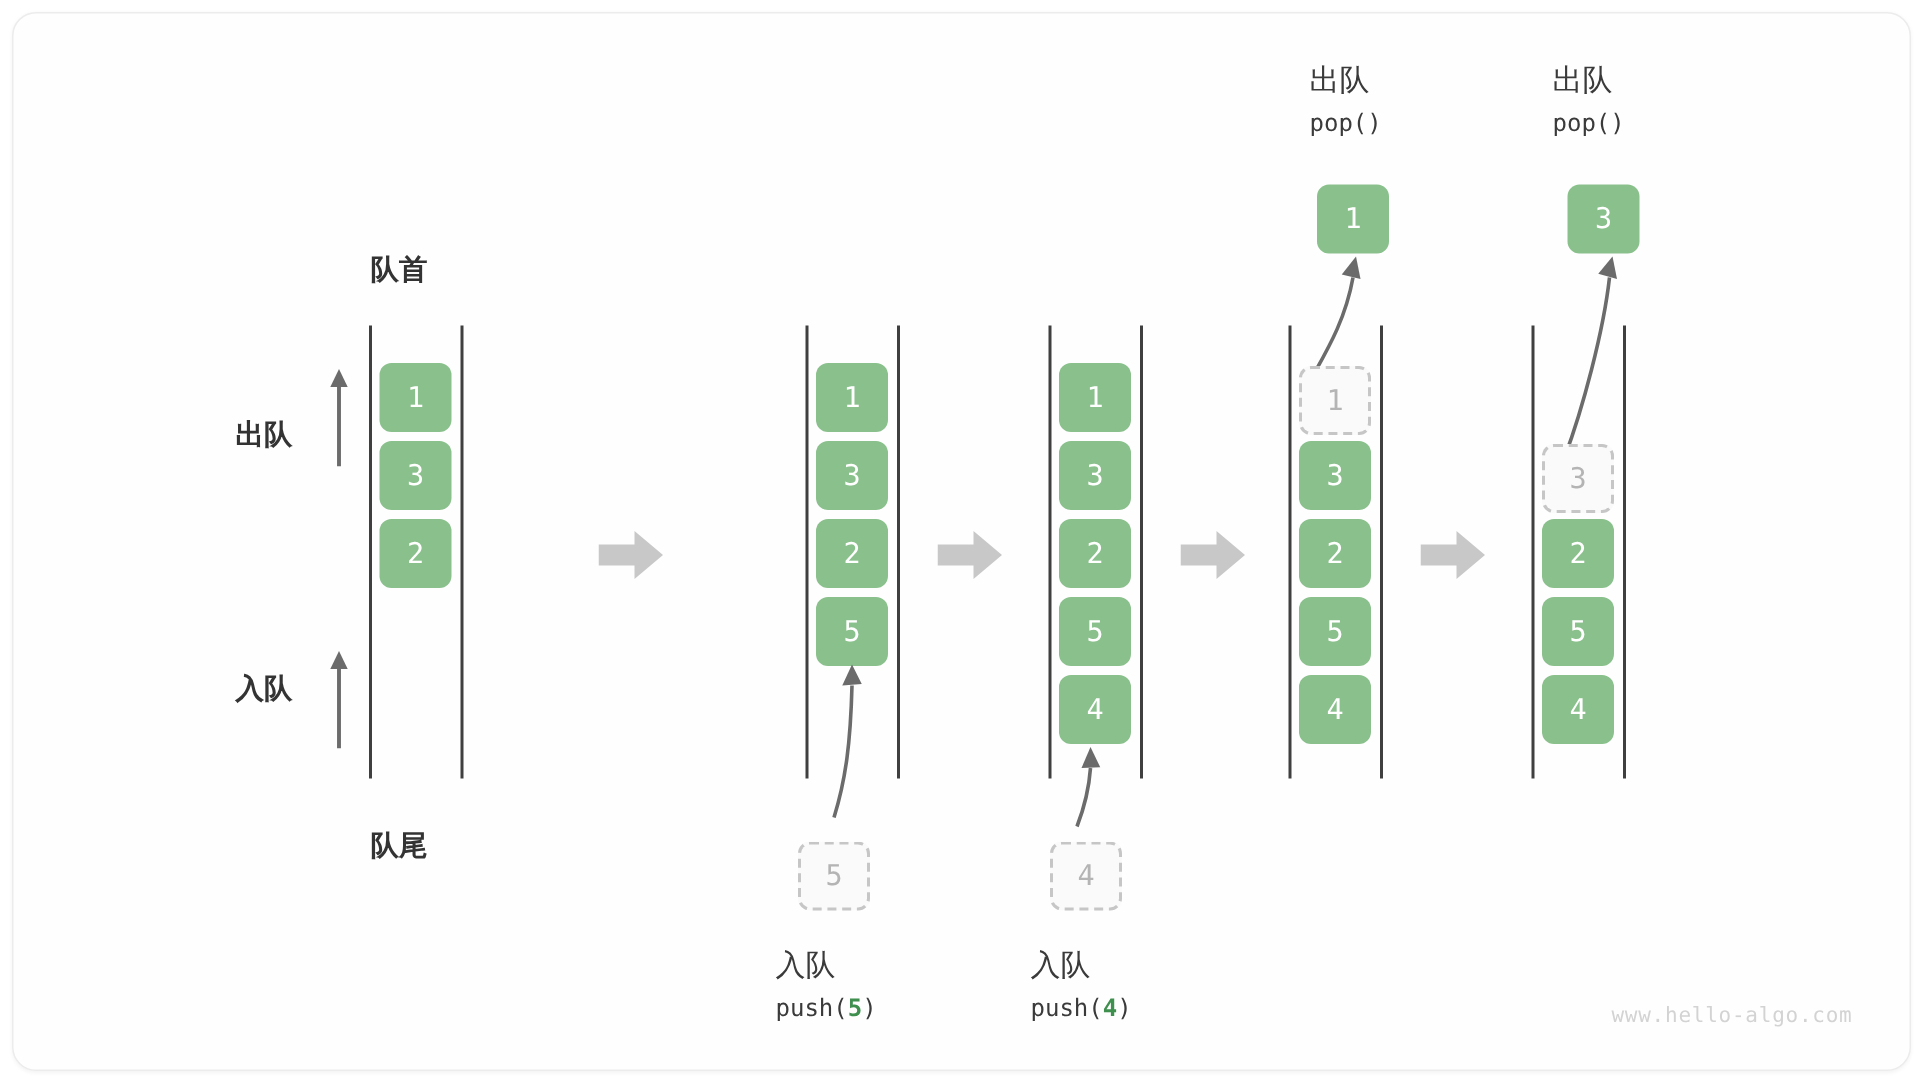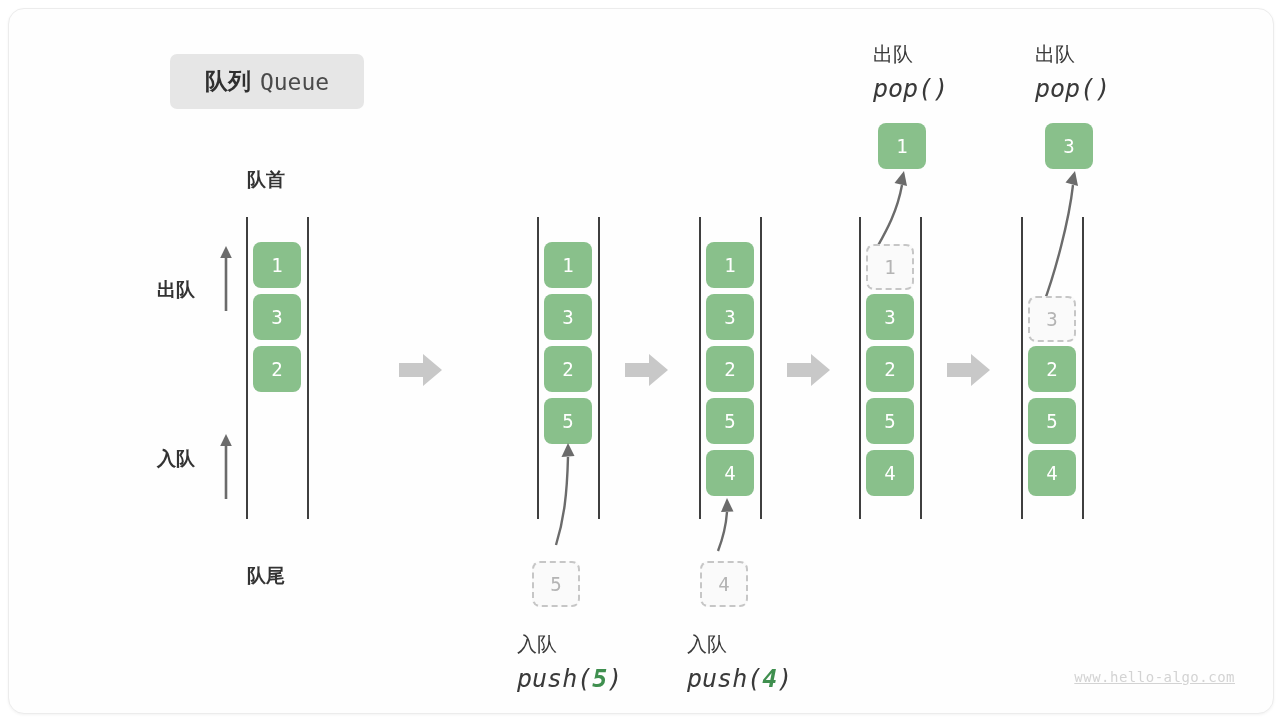--- a/index.html
+++ b/index.html
@@ -15,53 +15,49 @@
   
   #title-badge{left:161px;top:45px;width:194px;height:55px;background:#e6e6e6;
                border-radius:7px;display:flex;align-items:center;justify-content:center;gap:9px;}
   #title-badge .cn{font-size:23px;font-weight:bold;color:#2f2f2f;}
   #title-badge .en{font-size:23px;color:#4a4a4a;
                    font-family:"DejaVu Sans Mono","Liberation Mono",monospace;}
 
   
   .cn-label{font-size:19px;font-weight:bold;color:#333333;white-space:nowrap;text-align:center;}
   .op-label{font-size:20px;color:#3a3a3a;white-space:nowrap;line-height:1.55;}
-  .op-label .mono{font-family:"DejaVu Sans Mono","Liberation Mono",monospace;font-size:25px;font-style:italic;}
+  .op-label .mono{font-family:"DejaVu Sans Mono","Liberation Mono",monospace;font-size:16px;}
   .op-label .num{color:#3f8f4f;font-weight:bold;}
 
   
   .rail{width:1.5px;background:#3f3f3f;}
 
   
   .cell{width:48px;height:46px;border-radius:8px;background:#89c08b;
         display:flex;align-items:center;justify-content:center;
         color:#ffffff;font-size:19px;
         font-family:"DejaVu Sans Mono","Liberation Mono",monospace;}
   .cell.ghost{background:#fafafa;border:2px dashed #c6c6c6;color:#b4b4b4;
               width:44px;height:42px;}
 
   
   .step-arrow{width:44px;height:34px;}
 
   
   #watermark{right:38px;bottom:28px;font-size:14px;color:#d3d3d3;letter-spacing:.5px;
-             font-family:"DejaVu Sans Mono","Liberation Mono",monospace;text-decoration:underline;}
+             font-family:"DejaVu Sans Mono","Liberation Mono",monospace;}
 </style>
 </head>
 <body>
 
 <div id="card">
 
-  <div class="abs" id="title-badge">
-    <span class="cn">队列</span>
-    <span class="en">Queue</span>
-  </div>
 
   <div class="abs cn-label" style="left:238px;top:158px;">队首</div>
-  <div class="abs cn-label" style="left:238px;top:542px;margin-top:12px;">队尾</div>
+  <div class="abs cn-label" style="left:238px;top:542px;">队尾</div>
 
   <div class="abs rail" style="left:237px;top:208px;height:302px;"></div>
   <div class="abs rail" style="left:298px;top:208px;height:302px;"></div>
 
   <div class="abs cell" style="left:244px;top:233px;">1</div>
   <div class="abs cell" style="left:244px;top:285px;">3</div>
   <div class="abs cell" style="left:244px;top:337px;">2</div>
 
   <div class="abs cn-label" style="left:148px;top:268px;">出队</div>
   <svg class="abs" style="left:208px;top:236px;" width="18" height="66">

